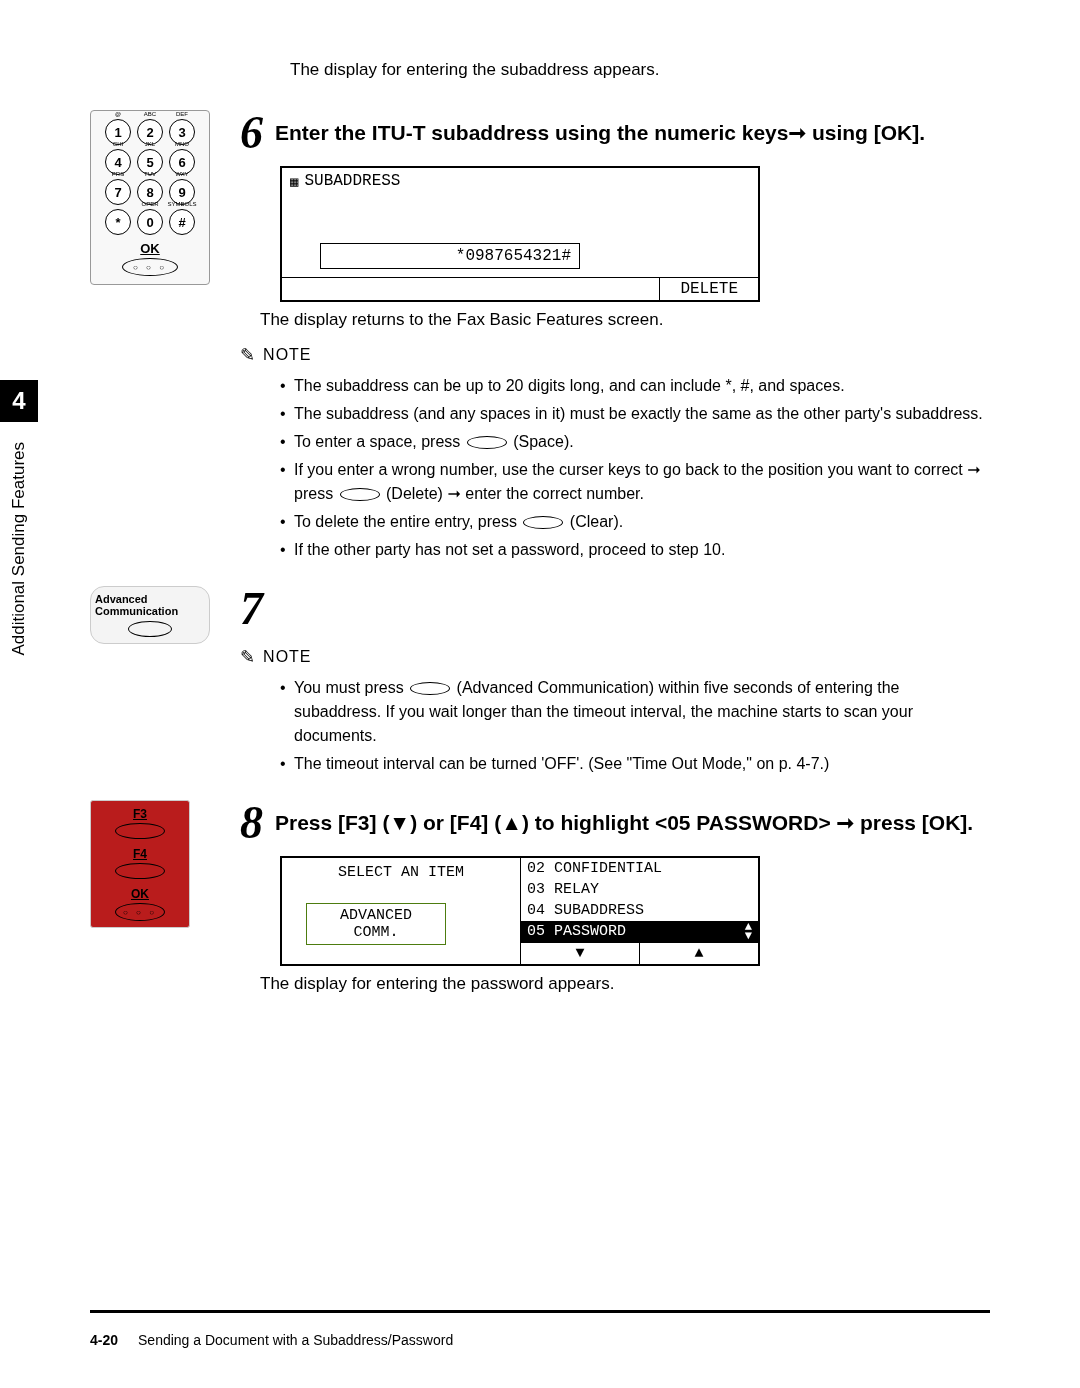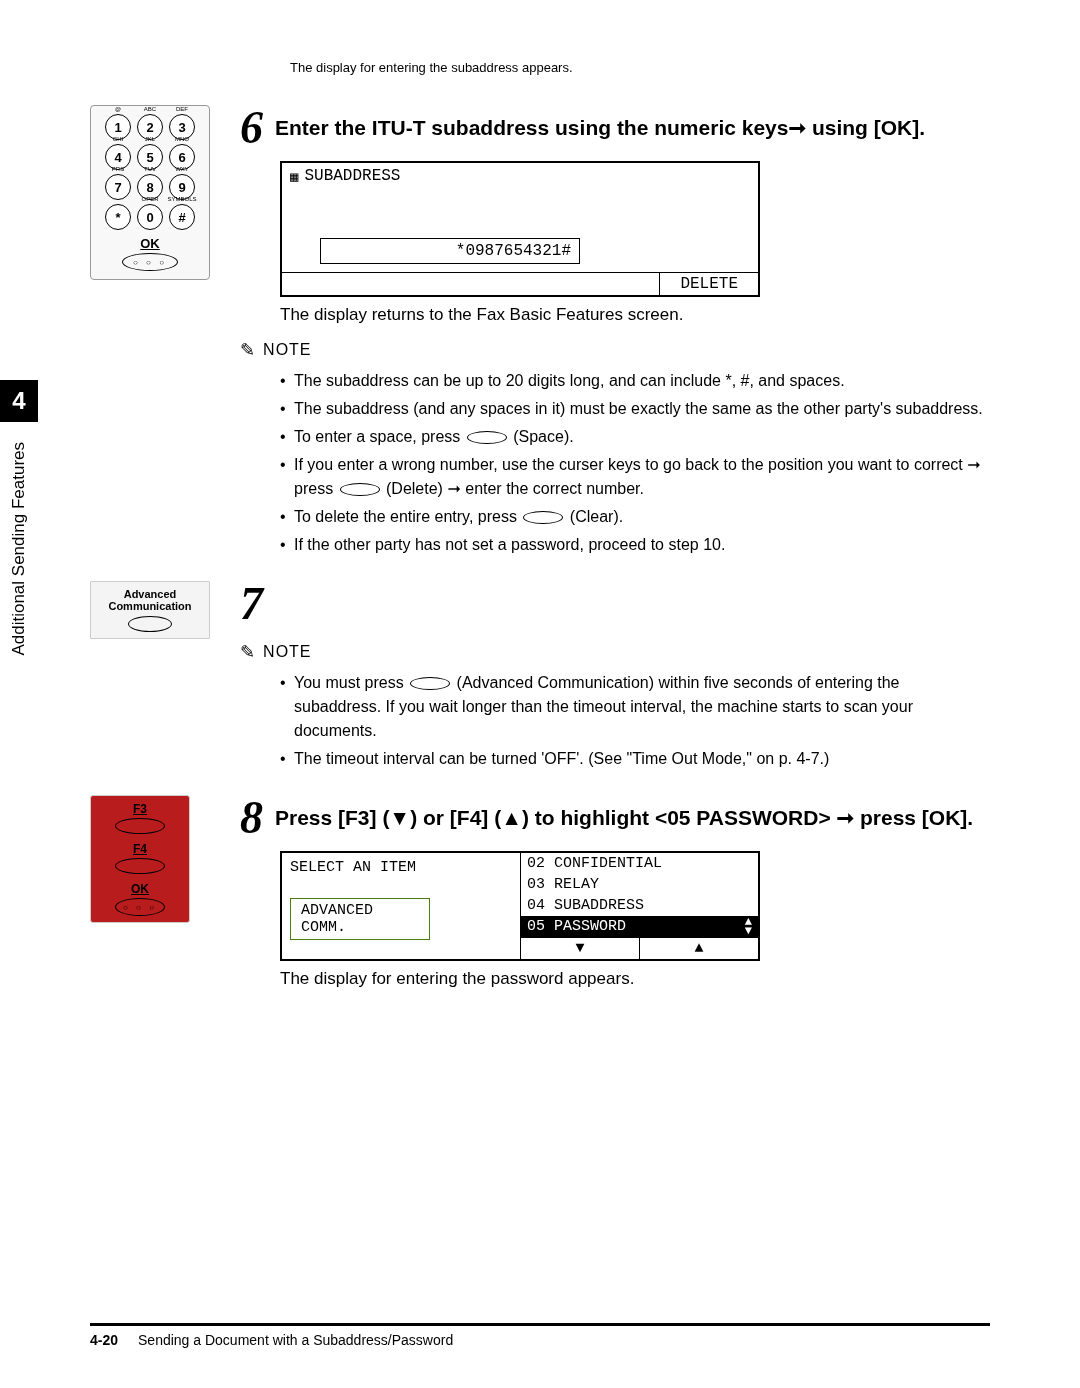--- a/index.html
+++ b/index.html
@@ -5,32 +5,32 @@
   * { margin: 0; padding: 0; box-sizing: border-box; }
   body {
     width: 1080px;
     height: 1388px;
     background: #fff;
     font-family: Arial, Helvetica, sans-serif;
     color: #000;
     position: relative;
     padding: 60px 90px 40px 90px;
   }
-  .intro-text { margin-left: 200px; font-size: 13px; margin-bottom: 30px; }
+  .intro-text { margin-left: 200px; font-size: 17px; margin-bottom: 30px; }
   .step { display: flex; margin-bottom: 20px; }
   .step-icon-col { width: 150px; flex-shrink: 0; }
   .step-body { flex: 1; }
   .step-heading { display: flex; align-items: flex-start; margin-bottom: 10px; }
   .step-num {
     font-size: 46px; font-weight: bold; font-style: italic;
     font-family: Georgia, 'Times New Roman', serif;
     margin-right: 12px; line-height: 1;
   }
   .step-title { font-size: 21px; font-weight: bold; line-height: 1.4; padding-top: 8px; }
-  .step-sub { font-size: 17px; margin-left: 40px; margin-top: 8px; margin-bottom: 12px; }
+  .step-sub { font-size: 17px; margin-left: 20px; margin-top: 8px; margin-bottom: 12px; }
 
   .keypad {
     width: 120px; border: 1px solid #999; border-radius: 4px;
     padding: 8px 6px; background: #f8f8f8; text-align: center;
   }
   .keypad-row { display: flex; justify-content: center; gap: 6px; margin-bottom: 4px; }
   .key {
     width: 26px; height: 26px; border: 1.5px solid #000; border-radius: 50%;
     display: flex; align-items: center; justify-content: center;
     font-size: 13px; font-weight: bold; background: #fff; position: relative;
@@ -59,21 +59,21 @@
   .lcd-bot-spacer { flex: 1; }
   .lcd-delete {
     border-left: 1px solid #000; padding: 2px 20px;
   }
 
   .lcd2 {
     border: 2px solid #000; width: 480px; margin-left: 40px; margin-bottom: 8px;
     font-family: 'Courier New', monospace; font-size: 15px;
     display: flex;
   }
-  .lcd2-left { width: 50%; padding: 6px 8px; }
+  .lcd2-left { width: 50%; padding: 6px 24px; text-align: center; }
   .lcd2-right { width: 50%; border-left: 1px solid #000; }
   .lcd2-menu { padding: 2px 6px; }
   .lcd2-sel { background: #000; color: #fff; display: flex; justify-content: space-between; align-items: center; }
   .lcd2-arrows { display: flex; border-top: 1px solid #000; }
   .lcd2-arrow { flex: 1; text-align: center; padding: 2px 0; }
   .lcd2-arrow:first-child { border-right: 1px solid #000; }
   .lcd2-sub {
     border: 1px solid #4d7c0f; margin-top: 22px; padding: 3px 10px; width: 140px;
   }
   .updown { font-size: 12px; line-height: 0.7; }
@@ -96,21 +96,21 @@
   .side-box {
     background: #000; color: #fff; font-size: 24px; font-weight: bold;
     width: 38px; height: 42px; display: flex; align-items: center; justify-content: center;
   }
   .side-text {
     writing-mode: vertical-rl; transform: rotate(180deg);
     font-size: 17px; margin-top: 20px;
   }
 
   .adv-btn {
-    width: 120px; text-align: center; border: 1px solid #ccc; border-radius: 1px;
+    width: 120px; text-align: left; border: 1px solid #ccc; border-radius: 14px;
     background: #f4f4f4; padding: 6px 4px;
   }
   .adv-btn-t1 { font-size: 11px; font-weight: bold; }
   .adv-btn-t2 { font-size: 11px; font-weight: bold; }
   .adv-pill {
     width: 44px; height: 16px; border: 1.5px solid #000; border-radius: 50%;
     margin: 4px auto 0;
   }
 
   .fkey-box {
@@ -118,21 +118,21 @@
     background: #b91c1c; padding: 6px;
   }
   .fkey-lbl { font-size: 12px; font-weight: bold; text-decoration: underline; }
   .fkey-pill {
     width: 50px; height: 16px; border: 1.5px solid #000; border-radius: 50%;
     margin: 2px auto 8px;
   }
 
   .footer {
     position: absolute; bottom: 40px; left: 90px; right: 90px;
-    border-top: 3px solid #000; padding-top: 6px;
+    border-top: 3px solid #000; padding-top: 19px;
     font-size: 14px; display: flex; gap: 20px;
   }
   .footer .pn { font-weight: bold; }
 </style>
 </head>
 <body>
 
 <div class="side-tab">
   <div class="side-box">4</div>
   <div class="side-text">Additional Sending Features</div>

